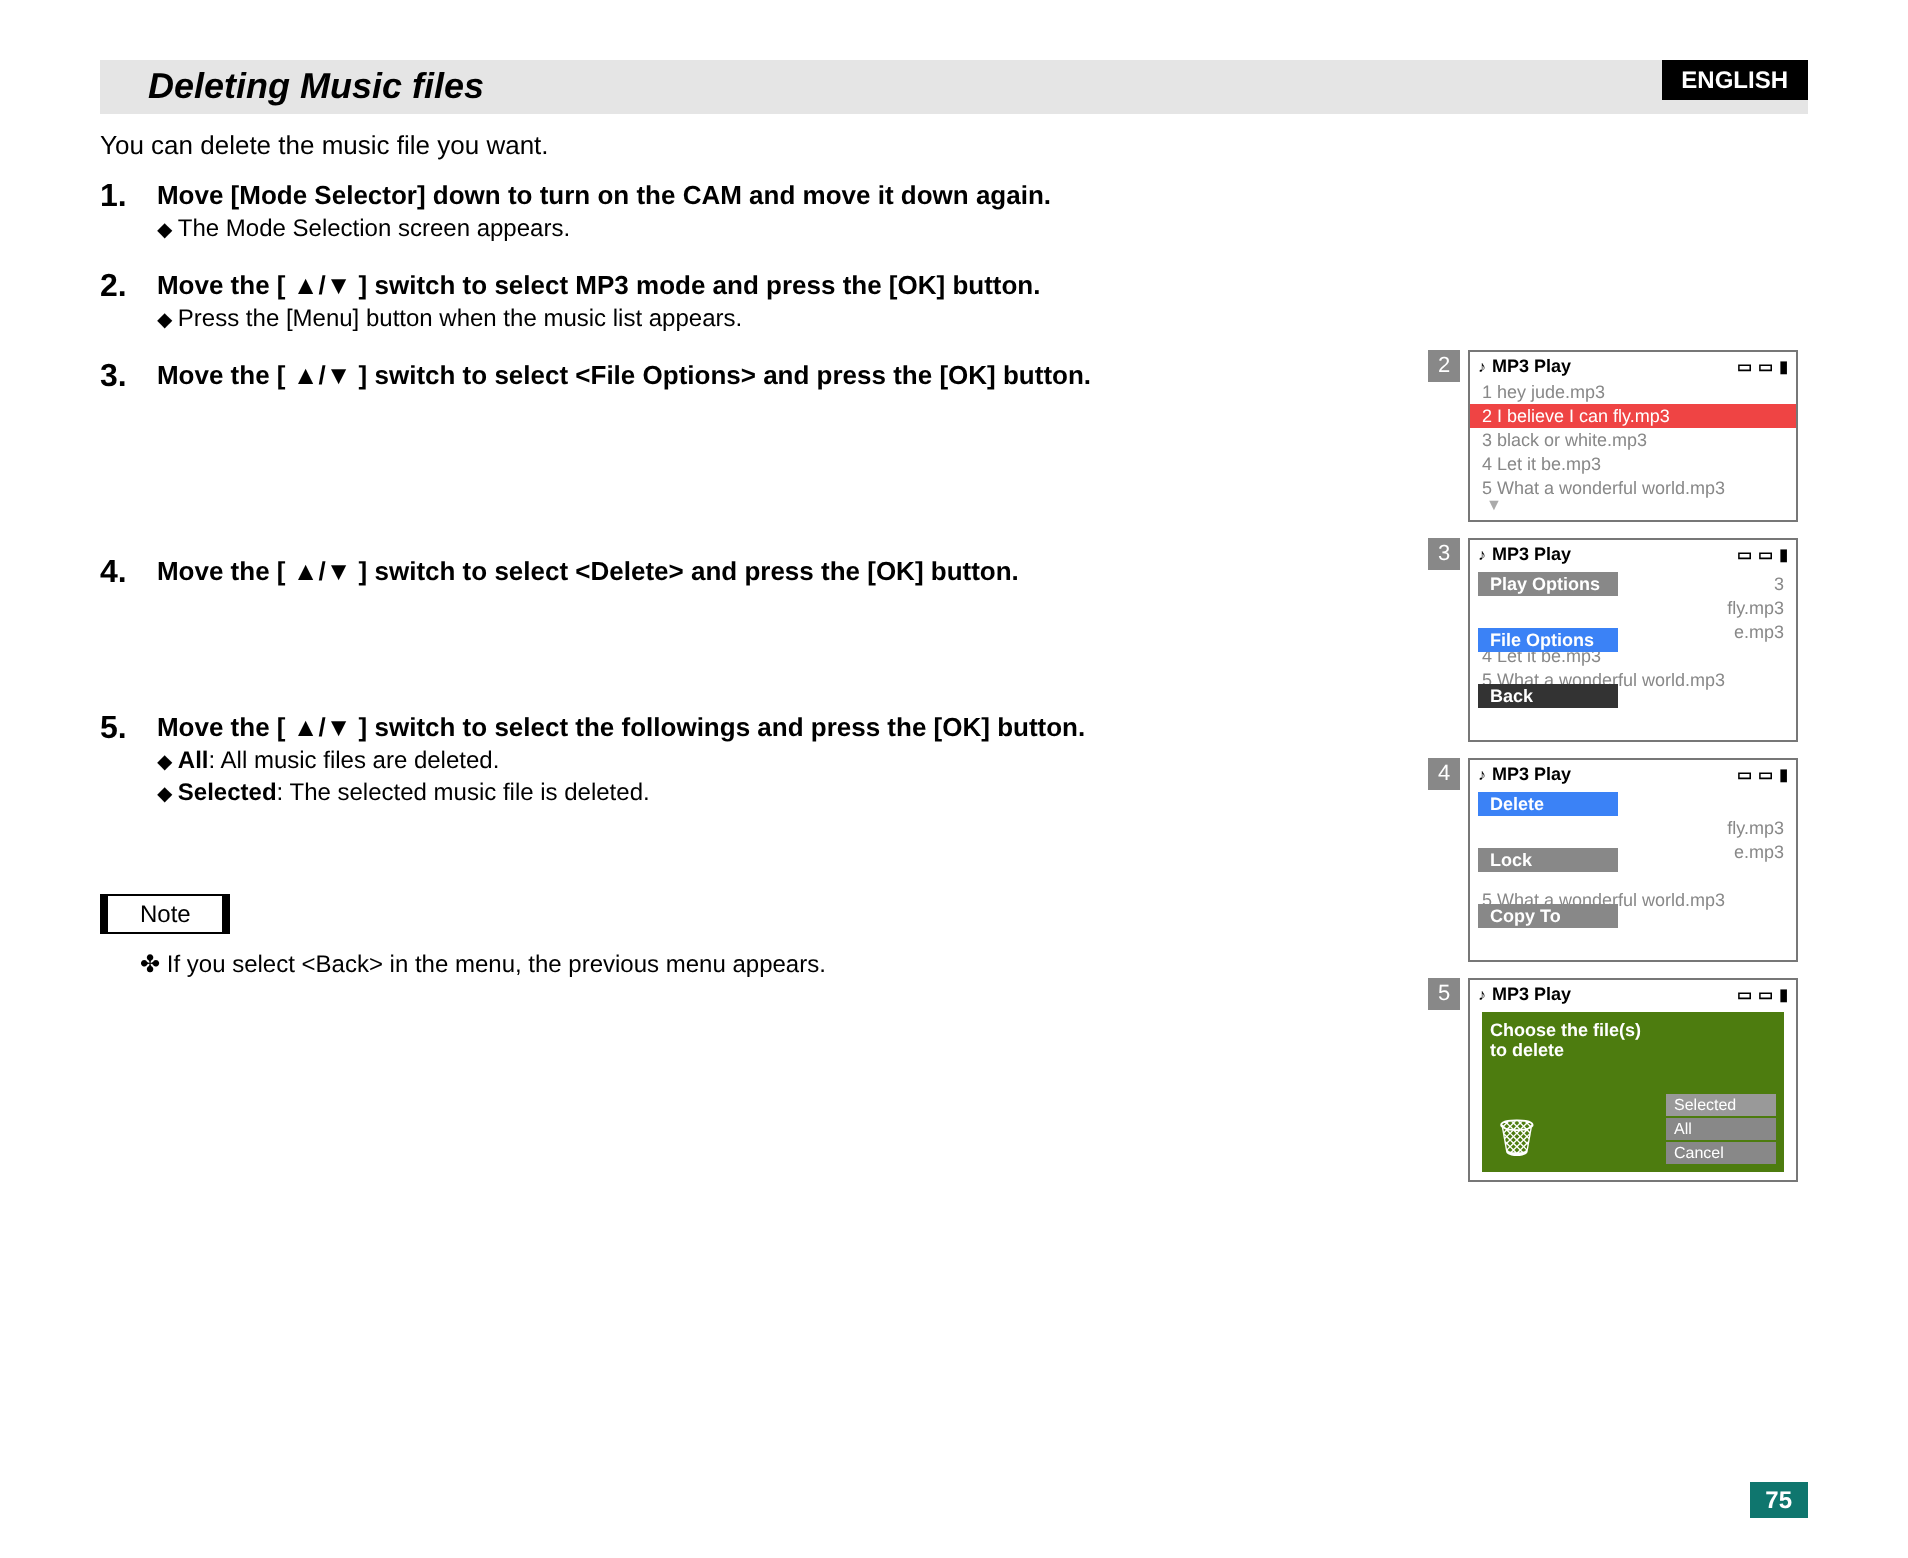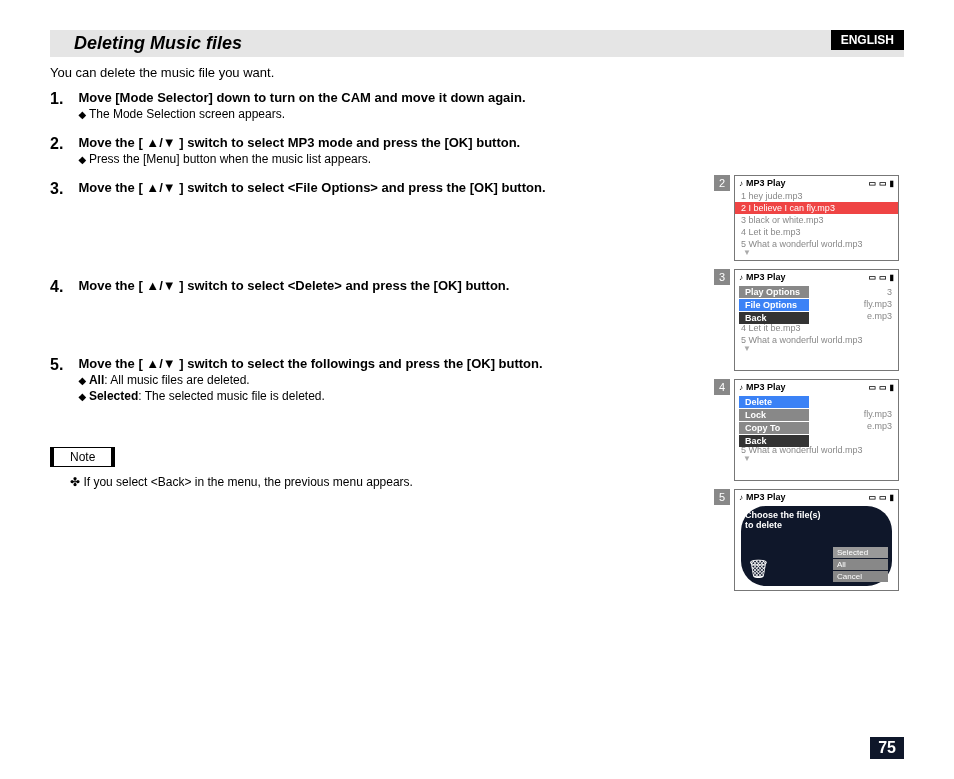--- a/index.html
+++ b/index.html
@@ -13,38 +13,38 @@
   .steps > li { margin-bottom: 14px; max-width: 620px; }
   .steps .num { display: inline-block; width: 24px; font-weight: bold; vertical-align: top; }
   .steps .body { display: inline-block; width: 590px; vertical-align: top; font-size: 13px; }
   .steps .body .main { font-weight: bold; }
   .steps .sub { margin-top: 2px; font-size: 12px; }
   .steps .sub::before { content: "◆ "; font-size: 10px; }
   .steps .sub-line { display: block; }
   .note-label { display: inline-block; border: 1px solid #000; border-left: 4px solid #000; border-right: 4px solid #000; padding: 2px 16px; font-size: 12px; margin-top: 30px; margin-bottom: 8px; }
   .note-text { font-size: 12px; margin-left: 20px; }
   .note-text::before { content: "✤ "; }
-  .page-num { position: absolute; bottom: 20px; right: 50px; background: #0f172a; color: #fff; font-size: 16px; font-weight: bold; padding: 2px 8px; }
+  .page-num { position: absolute; bottom: 20px; right: 50px; background: #0f766e; color: #fff; font-size: 12px; font-weight: bold; padding: 2px 8px; }
   .page-num::before, .page-num::after { content: ""; display: inline-block; width: 0; height: 0; border-top: 5px solid transparent; border-bottom: 5px solid transparent; position: relative; }
   .screens { position: absolute; right: 50px; top: 175px; width: 170px; }
   .screen-wrap { position: relative; margin-bottom: 8px; }
   .screen-num { position: absolute; left: -20px; top: 0; width: 16px; height: 16px; background: #888; color: #fff; font-size: 11px; text-align: center; line-height: 16px; }
   .screen { width: 165px; border: 1px solid #777; background: #fff; font-size: 9px; color: #888; position: relative; overflow: hidden; }
   .screen-header { display: flex; align-items: center; padding: 2px 4px; font-weight: bold; color: #000; gap: 3px; }
   .screen-header .title { flex: 1; }
   .screen-header .icon { font-size: 8px; }
   .screen-list { padding: 0 0 4px 0; }
   .screen-list .row { padding: 1px 6px; white-space: nowrap; overflow: hidden; }
   .screen-list .row.sel { background: #ef4444; color: #fff; }
   .screen .arrow-down { text-align: left; padding-left: 8px; color: #aaa; font-size: 8px; line-height: 6px; }
   .menu-overlay { position: absolute; top: 16px; left: 4px; }
-  .menu-item { background: #888; color: #fff; font-size: 9px; padding: 1px 6px; margin-bottom: 1px; width: 70px; font-weight: bold; }
+  .menu-item { background: #888; color: #fff; font-size: 9px; padding: 1px 6px; margin-bottom: 16px; width: 70px; font-weight: bold; }
   .menu-item.sel { background: #3b82f6; }
   .menu-item.dark { background: #333; }
-  .dialog { position: absolute; top: 16px; left: 6px; right: 6px; bottom: 4px; background: #0f172a; color: #fff; padding: 4px; font-size: 9px; border-radius: 25px; }
+  .dialog { position: absolute; top: 16px; left: 6px; right: 6px; bottom: 4px; background: #4d7c0f; color: #fff; padding: 4px; font-size: 9px; }
   .dialog .choices { position: absolute; right: 4px; bottom: 4px; width: 55px; }
   .dialog .choice { background: #888; padding: 1px 4px; margin-top: 1px; font-size: 8px; }
   .dialog .choice.sel { background: #999; }
   .trash { position: absolute; bottom: 6px; left: 6px; font-size: 18px; color: #fff; }
 </style>
 </head>
 <body>
 
 <div class="page">
   <div class="lang-tab">ENGLISH</div>

